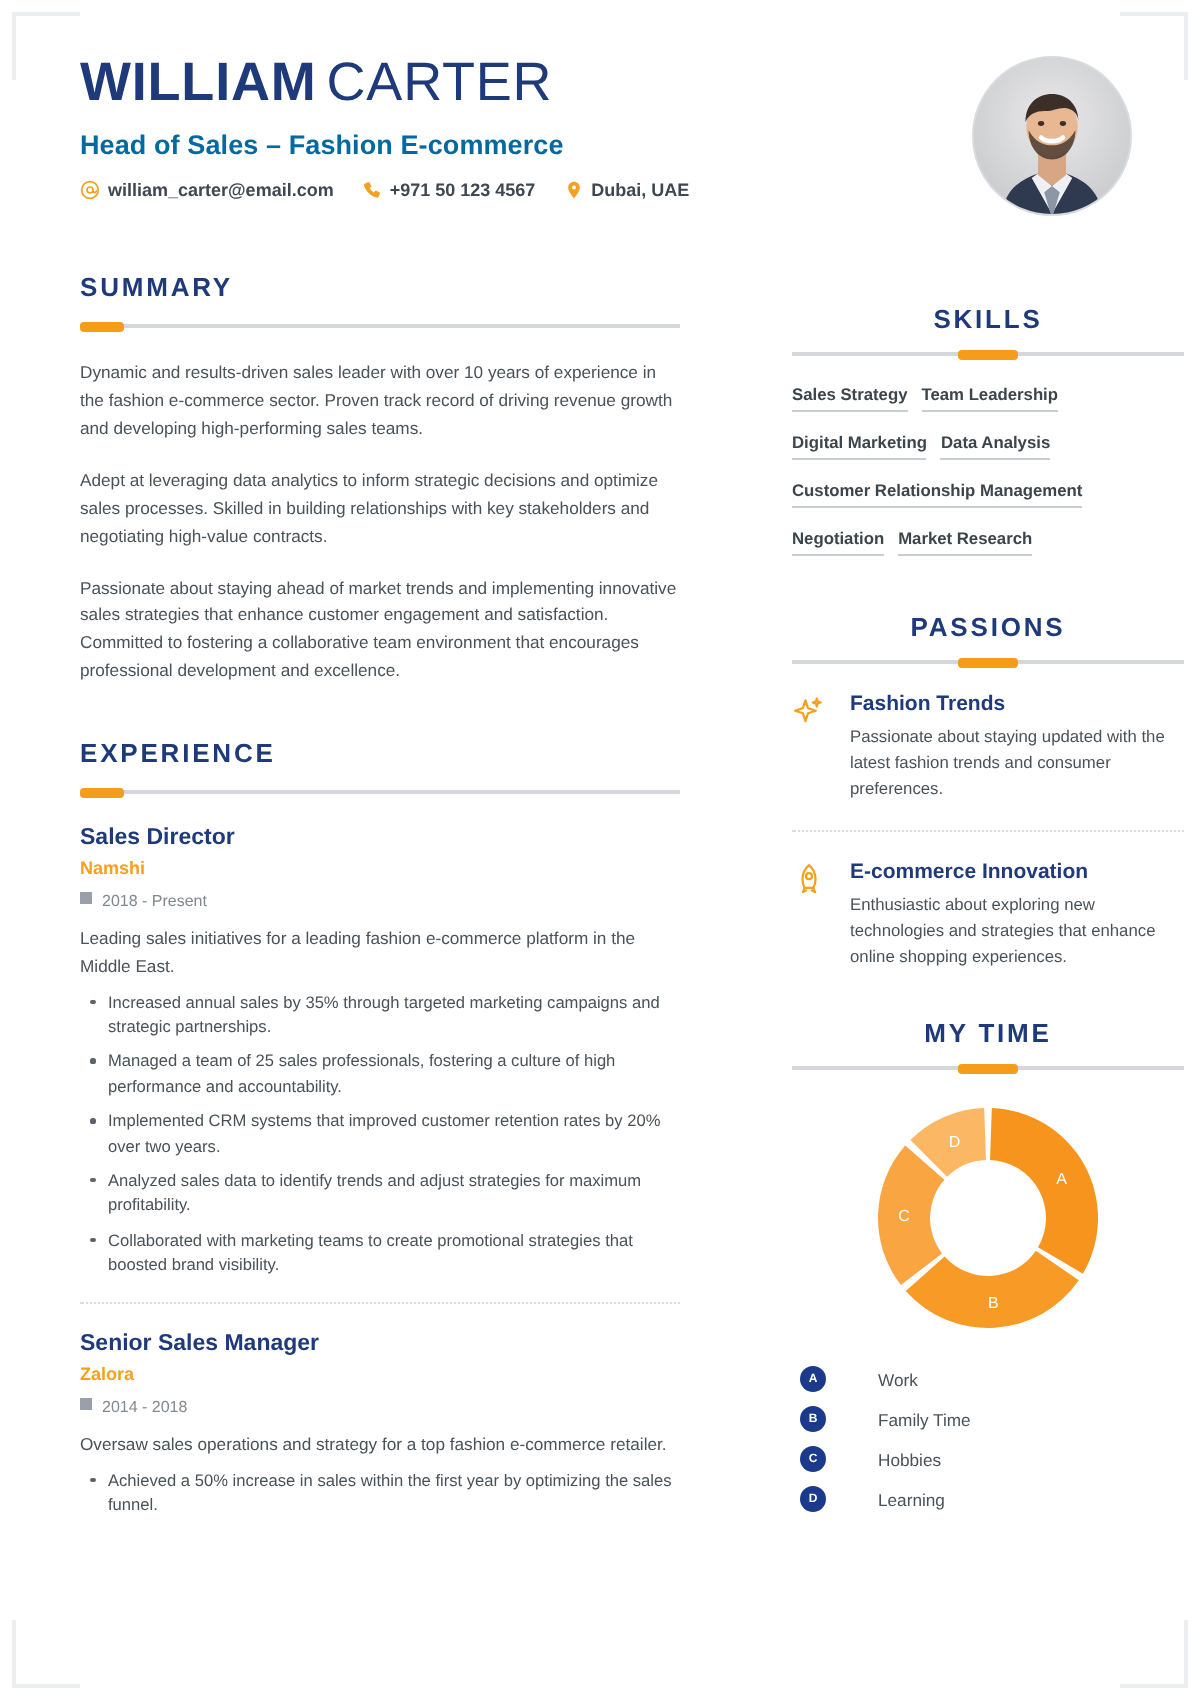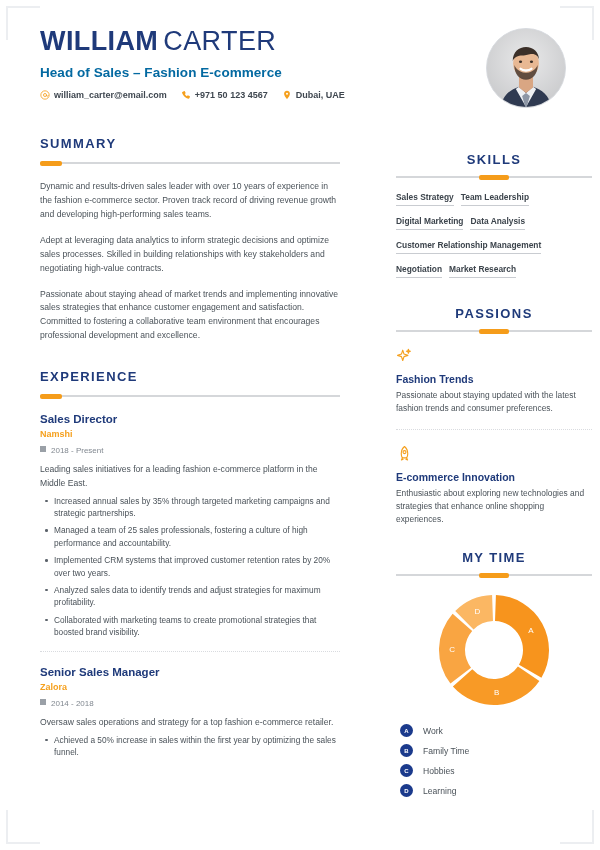--- a/index.html
+++ b/index.html
@@ -207,21 +207,20 @@
     padding-bottom: 3px;
     margin-bottom: 6px;
     white-space: nowrap;
   }
 
   
   .passion-item {
     display: flex;
     gap: 9px;
     align-items: flex-start;
-    flex-direction: column;
   }
   .passion-icon { flex: none; width: 20px; padding-top: 1px; }
   .passion-icon svg { display: block; }
   .passion-title {
     font-size: 10.5px;
     font-weight: bold;
     color: #1f3a7a;
     margin-bottom: 4px;
   }
   .passion-desc {
@@ -240,21 +239,21 @@
     justify-content: center;
     margin-top: 16px;
     margin-bottom: 16px;
   }
   .donut-wrap svg { display: block; }
 
   .legend { padding-left: 4px; }
   .legend-row {
     display: flex;
     align-items: center;
-    gap: 10px;
+    gap: 26px;
     margin-bottom: 7px;
   }
   .legend-badge {
     flex: none;
     width: 13px; height: 13px;
     border-radius: 50%;
     background: #1b3a8c;
     color: #ffffff;
     font-size: 6px;
     font-weight: bold;

